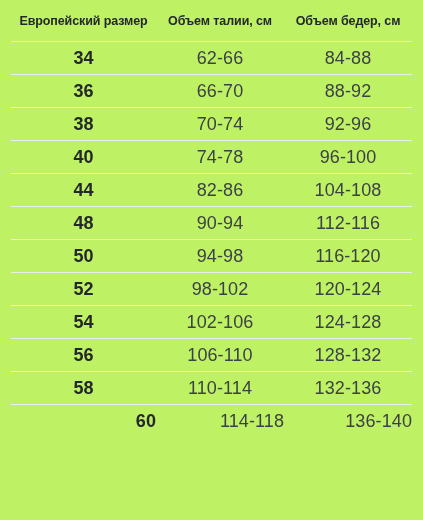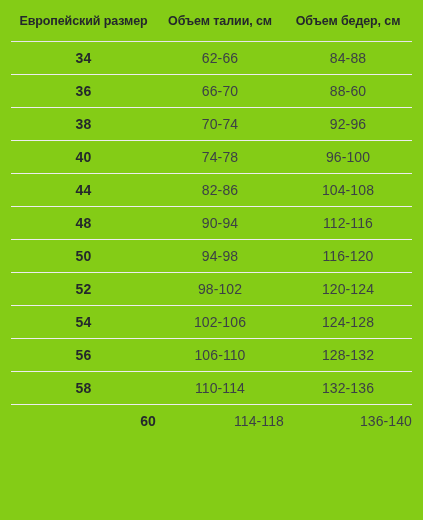--- a/index.html
+++ b/index.html
@@ -10,21 +10,21 @@
     width: 423px;
     height: 520px;
     background: #fbfbfb;
     font-family: "Liberation Sans", sans-serif;
     -webkit-font-smoothing: antialiased;
     overflow: hidden;
   }
   .size-table-wrap {
     width: 423px;
     height: 520px;
-    background: #84cc16;
+    background: #bef264;
     box-sizing: border-box;
     padding: 0 11px;
   }
   table.size-table {
     width: 401px;
     border-collapse: collapse;
     table-layout: fixed;
   }
   table.size-table col.c1 { width: 145px; }
   table.size-table col.c2 { width: 128px; }
@@ -41,21 +41,21 @@
     border-bottom: 1px solid #e6e6e8;
     letter-spacing: -0.1px;
     white-space: nowrap;
   }
   table.size-table tbody td {
     height: 32px;
     padding: 0;
     text-align: center;
     vertical-align: middle;
     border-bottom: 1px solid #ececee;
-    font-size: 14px;
+    font-size: 18px;
     color: #3c4146;
     letter-spacing: 0.1px;
   }
   table.size-table tbody td.size-cell {
     font-weight: bold;
     color: #24282c;
   }
   table.size-table tbody tr:last-child td {
     border-bottom: none;
     text-align: right;
@@ -80,21 +80,21 @@
     </thead>
     <tbody id="table-body">
         <tr>
           <td class="size-cell">34</td>
           <td>62-66</td>
           <td>84-88</td>
         </tr>
         <tr>
           <td class="size-cell">36</td>
           <td>66-70</td>
-          <td>88-60</td>
+          <td>88-92</td>
         </tr>
         <tr>
           <td class="size-cell">38</td>
           <td>70-74</td>
           <td>92-96</td>
         </tr>
         <tr>
           <td class="size-cell">40</td>
           <td>74-78</td>
           <td>96-100</td>

